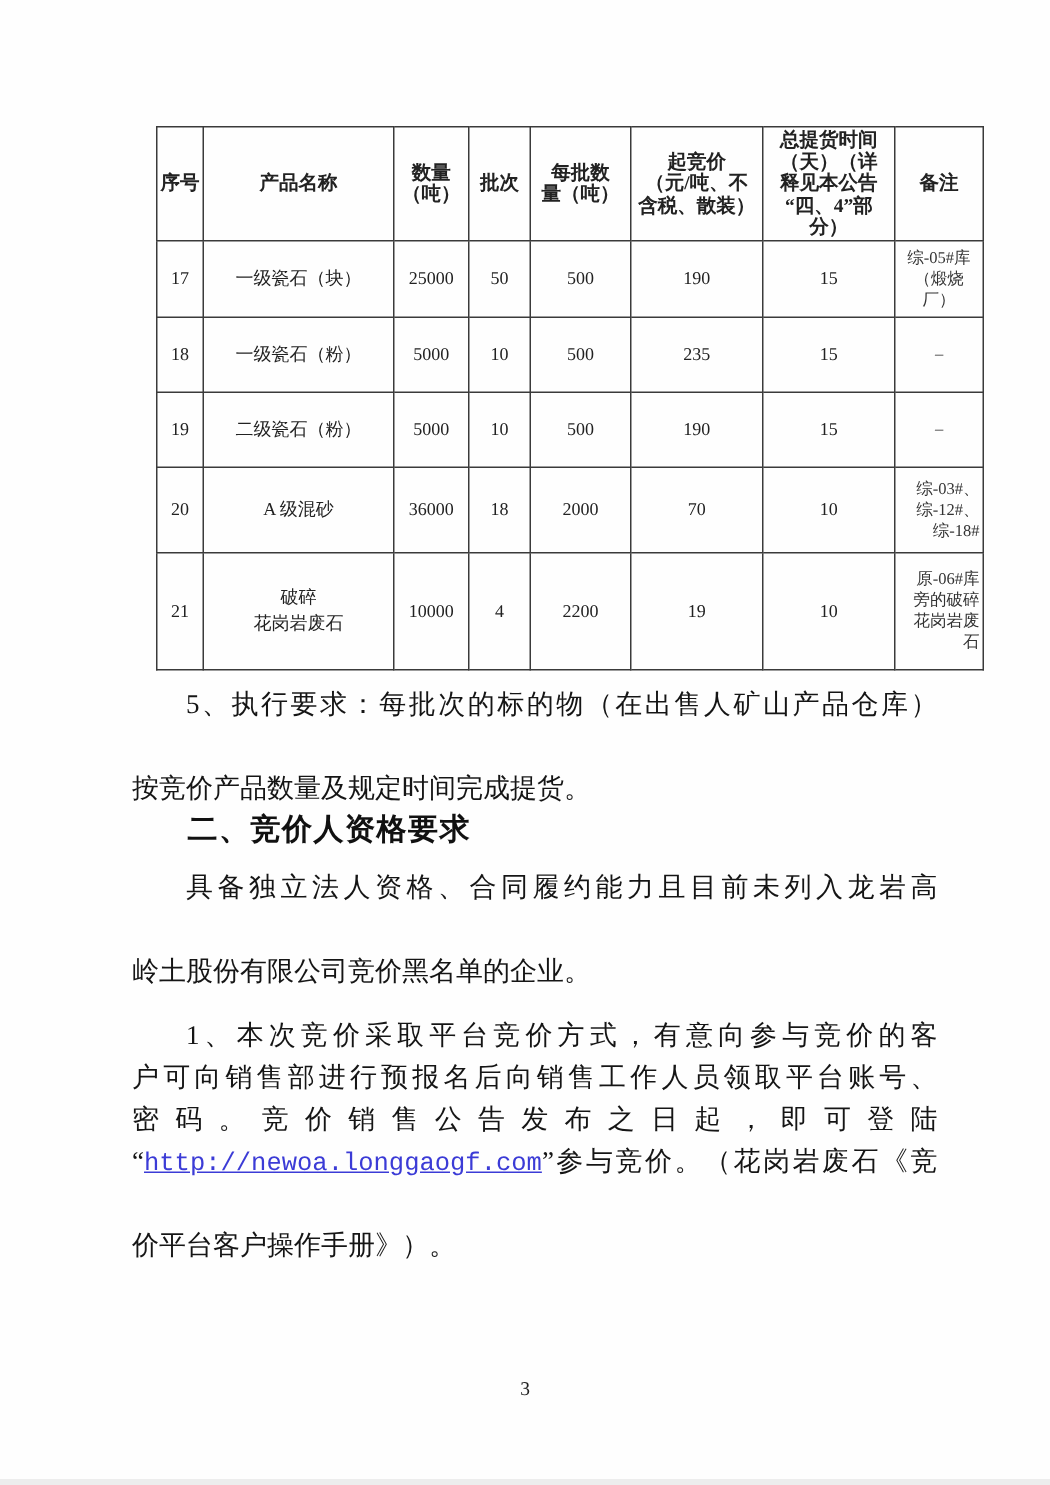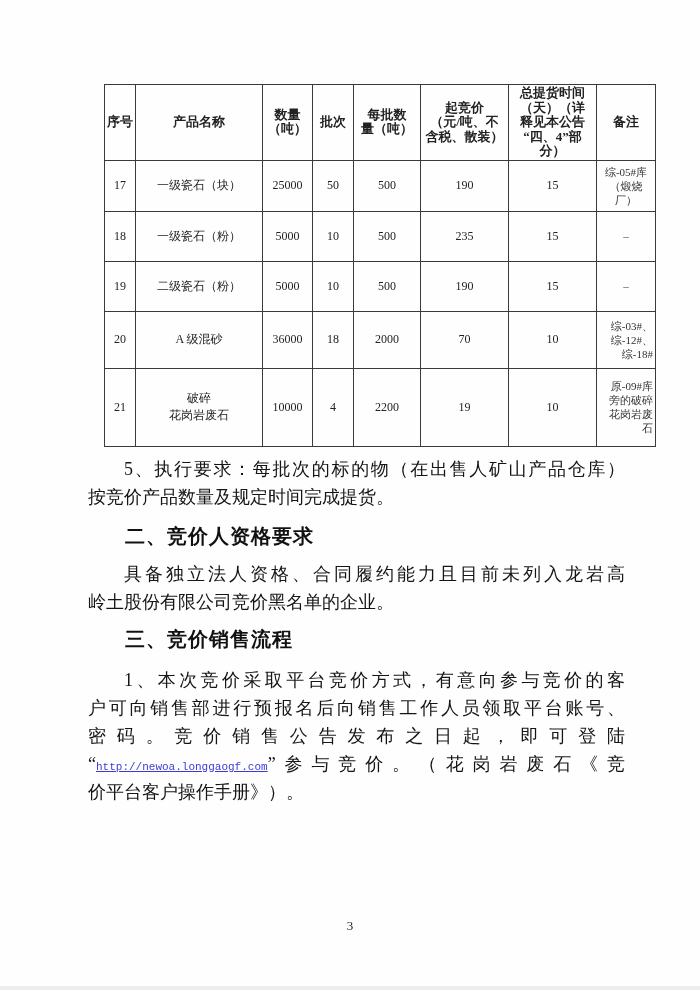--- a/index.html
+++ b/index.html
@@ -74,43 +74,44 @@
   }
   .line {
     height: 28px;
     text-align: justify;
     text-align-last: justify;
     white-space: nowrap;
   }
   .line.last {
     text-align: center;
     text-align-last: left;
+    margin-top: 28px;
   }
   .line.indent { text-indent: 36px; }
 
   .para-5  { margin-top: 12px; }
-  .head-2  { margin-top: 13px; }
+  .head-2  { margin-top: 2px; }
   .para-q  { margin-top: 12px; }
   .head-3  { margin-top: 11px; }
   .head-31 { margin-top: 11px; }
   .para-1  { margin-top: 15px; }
   .para-2  { margin-top: 10px; }
 
   .heading {
     font-family: "Liberation Sans", "DejaVu Sans", sans-serif;
     font-weight: bold;
     font-size: 20px;
     line-height: 24px;
     color: #111;
     padding-left: 37px;
     letter-spacing: 1px;
   }
   .url-link {
     font-family: "Liberation Mono", "DejaVu Sans Mono", monospace;
-    font-size: 11px;
+    font-size: 17px;
     text-decoration: underline;
     cursor: pointer;
   }
   .pagenum {
     position: absolute;
     left: 0;
     top: 918px;
     width: 700px;
     text-align: center;
     font-size: 13px;
@@ -198,21 +199,21 @@
     </tr>
     <tr style="height:78px">
       <td>21</td>
       <td>破碎
 花岗岩废石</td>
       <td>10000</td>
       <td>4</td>
       <td>2200</td>
       <td>19</td>
       <td>10</td>
-      <td class="remark left">原-09#库
+      <td class="remark left">原-06#库
 旁的破碎
 花岗岩废
 石</td>
     </tr>
   </tbody>
     </table>
 
   <div class="textblock">
 
     <div class="para-5">
@@ -220,21 +221,20 @@
       <div class="line last">按竞价产品数量及规定时间完成提货。</div>
     </div>
 
     <div class="head-2 heading">二、竞价人资格要求</div>
 
     <div class="para-q">
       <div class="line indent">具备独立法人资格、合同履约能力且目前未列入龙岩高</div>
       <div class="line last">岭土股份有限公司竞价黑名单的企业。</div>
     </div>
 
-    <div class="head-3 heading">三、竞价销售流程</div>
 
 
     <div class="para-1">
       <div class="line indent">1、本次竞价采取平台竞价方式，有意向参与竞价的客</div>
       <div class="line">户可向销售部进行预报名后向销售工作人员领取平台账号、</div>
       <div class="line">密码。竞价销售公告发布之日起，即可登陆</div>
       <div class="line">
         <span>“</span><span class="url-link" style="color:#3b3bd6">http://newoa.longgaogf.com</span><span>”参与竞价。（花岗岩废石《竞</span>
       </div>
       <div class="line last">价平台客户操作手册》）。</div>

